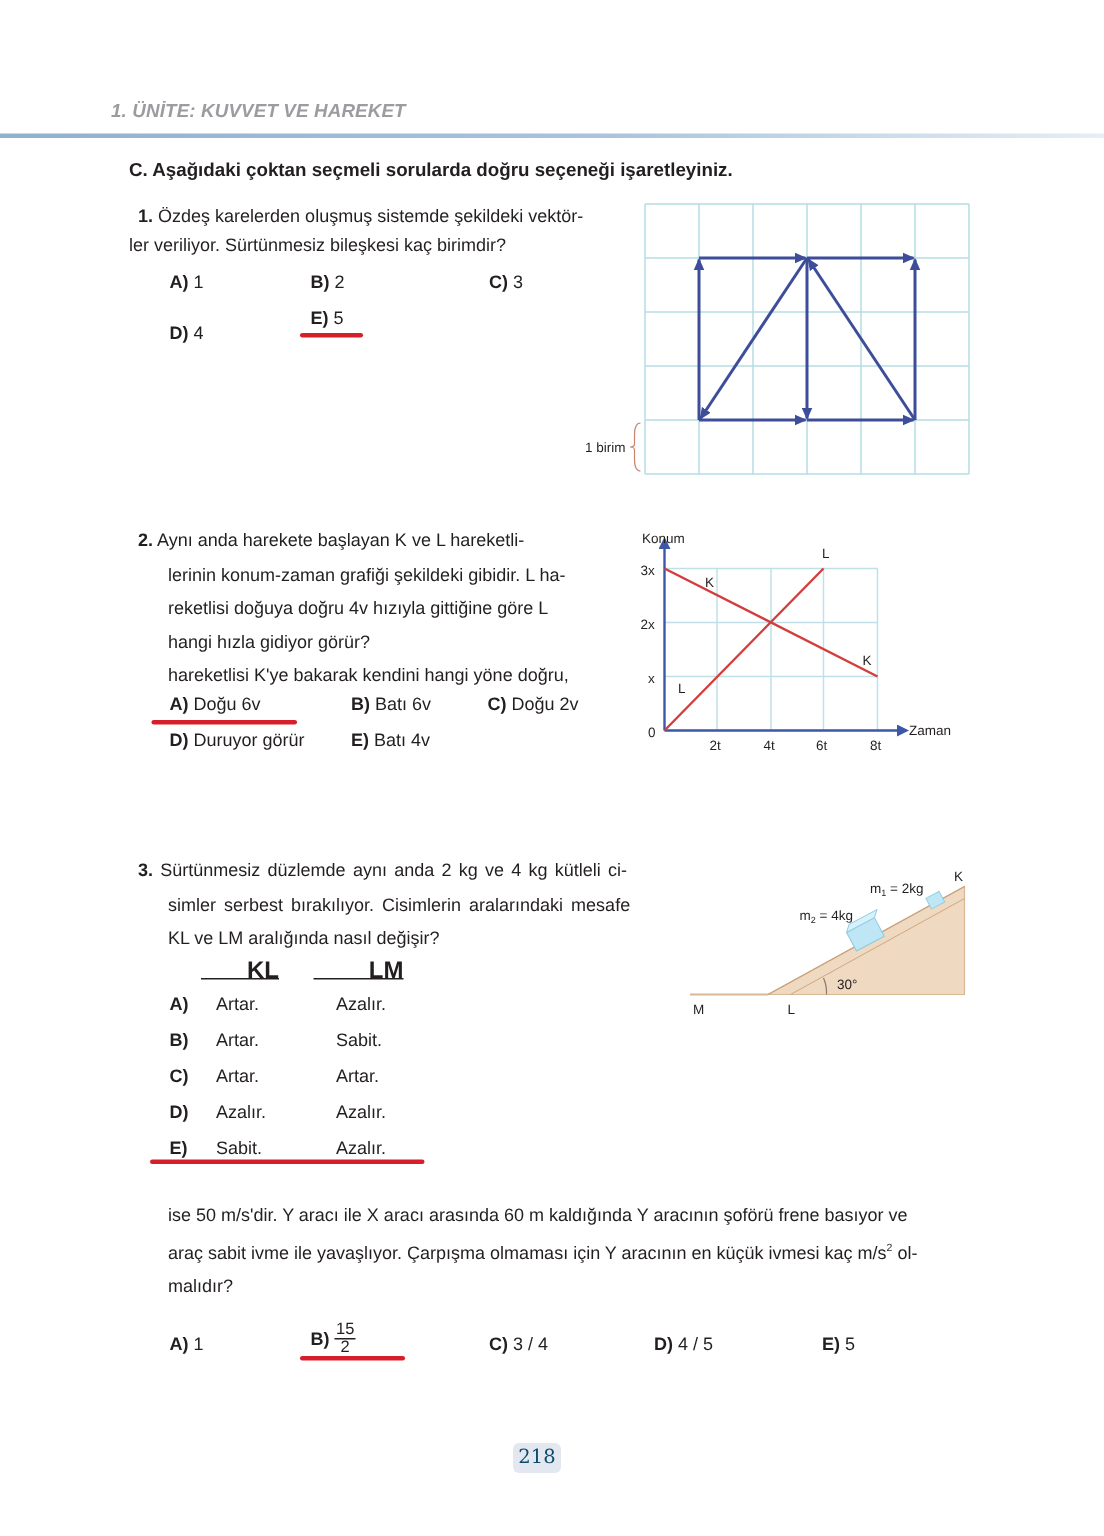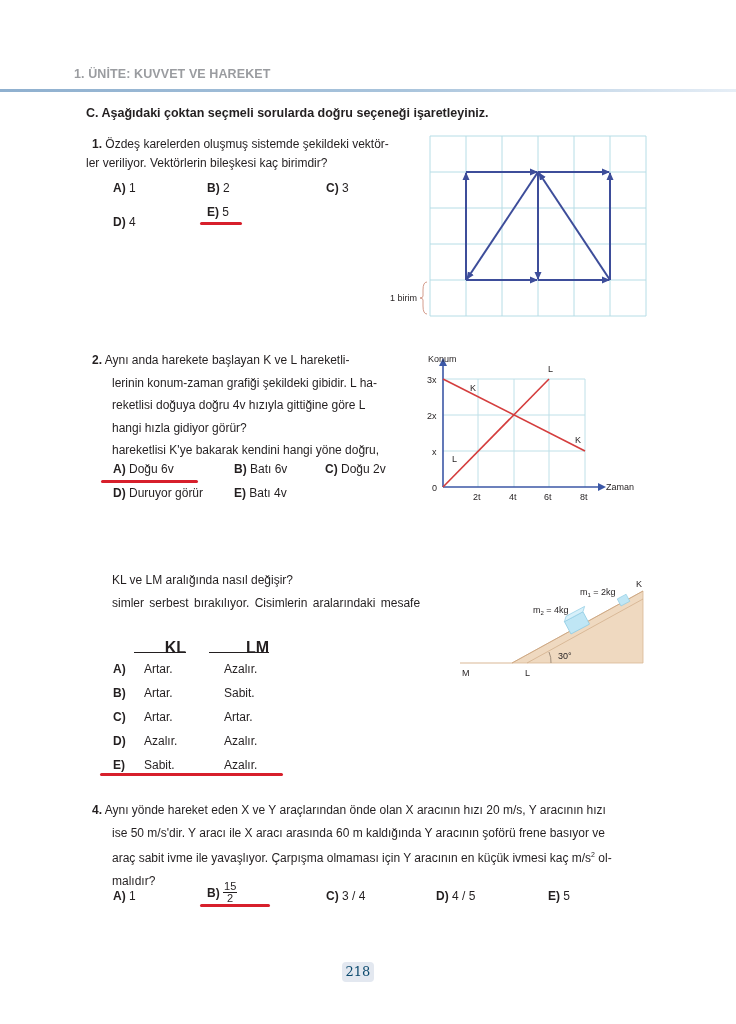--- a/index.html
+++ b/index.html
@@ -1,19 +1,19 @@
 <!DOCTYPE html>
 <html><head>
 <meta charset="utf-8">
 <style>
   html, body { margin: 0; padding: 0; background: #ffffff; }
   body { width: 736px; height: 1024px; position: relative; overflow: hidden;
          font-family: "Liberation Sans", sans-serif; color: #231f20; }
   .abs { position: absolute; }
-  .unit-title { left: 74px; top: 67px; font-size: 12.5px; font-weight: bold;
+  .unit-title { left: 74px; top: 67px; font-size: 12.5px; font-style: italic; font-weight: bold;
                 color: #9a9ca0; letter-spacing: 0.1px; }
   .header-rule { left: 0; top: 89px; width: 736px; height: 3px;
                  background: linear-gradient(to right, #8fb0cf 0%, #a9c4dc 55%, #e6eef6 100%); }
   .section-title { left: 86px; top: 106px; font-size: 12.5px; font-weight: bold; color: #231f20; }
   .qtext { font-size: 12px; line-height: 22.5px; color: #231f20; }
   .qnum { font-weight: bold; }
   .opt { font-size: 12px; color: #231f20; }
   .opt b { font-weight: bold; }
   .underline-red { height: 2.5px; background: #d71f2b; border-radius: 2px; }
   .tbl-head { font-size: 16px; font-weight: bold; text-align: right; }
@@ -32,21 +32,21 @@
 
 <div class="abs unit-title">1. ÜNİTE: KUVVET VE HAREKET</div>
 <div class="abs header-rule"></div>
 
 <div class="abs section-title">C. Aşağıdaki çoktan seçmeli sorularda doğru seçeneği işaretleyiniz.</div>
 
 <div class="abs qtext" style="left:92px; top:133px;">
   <span class="qnum">1.</span>
   <span>Özdeş karelerden oluşmuş sistemde şekildeki vektör-</span>
 </div>
-<div class="abs qtext" style="left:86px; top:152px;">ler veriliyor. Vektörlerin bileşkesi kaç birimdir?</div>
+<div class="abs qtext" style="left:86px; top:152px;">ler veriliyor. Sürtünmesiz bileşkesi kaç birimdir?</div>
 
 <div class="abs opt" style="left:113px; top:181px;"><b>A)</b> <span>1</span></div>
 <div class="abs opt" style="left:207px; top:181px;"><b>B)</b> <span>2</span></div>
 <div class="abs opt" style="left:326px; top:181px;"><b>C)</b> <span>3</span></div>
 <div class="abs opt" style="left:113px; top:205px;margin-top:10px;"><b>D)</b> <span>4</span></div>
 <div class="abs opt" style="left:207px; top:205px;"><b>E)</b> <span>5</span></div>
 <div class="abs underline-red" style="left:200px; top:222px; width:42px;"></div>
 
 <svg class="abs" style="left:380px; top:130px;" width="280" height="192" viewBox="380 130 280 192">
   <defs>
@@ -130,22 +130,23 @@
     <text x="544" y="500">6t</text>
     <text x="580" y="500">8t</text>
     <text x="470" y="391">K</text>
     <text x="575" y="443">K</text>
     <text x="548" y="372">L</text>
     <text x="452" y="462">L</text>
   </g>
 </svg>
 
 <div class="abs qtext" style="left:92px; top:569px;">
+  <div style="white-space:nowrap; word-spacing:1.5px;"><span class="qnum">3.</span> <span>Sürtünmesiz düzlemde aynı anda 2 kg ve 4 kg kütleli ci-</span></div>
+  <div style="padding-left:20px; white-space:nowrap; word-spacing:2px;">simler serbest bırakılıyor. Cisimlerin aralarındaki mesafe</div>
   <div style="padding-left:20px; white-space:nowrap;">KL ve LM aralığında nasıl değişir?</div>
-  <div style="padding-left:20px; white-space:nowrap; word-spacing:2px;">simler serbest bırakılıyor. Cisimlerin aralarındaki mesafe</div>
 </div>
 
 <div class="abs tbl-head" style="left:134px; top:639px; width:52px;">KL</div>
 <div class="abs tbl-head-rule" style="left:134px; top:652px; width:52px;"></div>
 <div class="abs tbl-head" style="left:209px; top:639px; width:60px;">LM</div>
 <div class="abs tbl-head-rule" style="left:209px; top:652px; width:60px;"></div>
 
 <div class="abs" style="left:113px; top:662px; width:200px;">
   <b class="cell abs" style="left:0;">A)</b>
   <span class="cell abs" style="left:31px;">Artar.</span>
@@ -190,21 +191,20 @@
     <text x="580" y="595"><tspan>m</tspan><tspan font-size="6" dy="2">1</tspan><tspan dy="-2"> = 2kg</tspan></text>
     <text x="533" y="613"><tspan>m</tspan><tspan font-size="6" dy="2">2</tspan><tspan dy="-2"> = 4kg</tspan></text>
     <text x="558" y="659">30°</text>
     <text x="636" y="587">K</text>
     <text x="525" y="676">L</text>
     <text x="462" y="676">M</text>
   </g>
 </svg>
 
 <div class="abs qtext" style="left:92px; top:799px;">
-  <div style="white-space:nowrap;"><span class="qnum">4.</span> <span>Aynı yönde hareket eden X ve Y araçlarından önde olan X aracının hızı 20 m/s, Y aracının hızı</span></div>
   <div style="padding-left:20px; white-space:nowrap;">ise 50 m/s'dir. Y aracı ile X aracı arasında 60 m kaldığında Y aracının şoförü frene basıyor ve</div>
   <div style="padding-left:20px; white-space:nowrap;"><span>araç sabit ivme ile yavaşlıyor. Çarpışma olmaması için Y aracının en küçük ivmesi kaç m/s</span><sup>2</sup><span> ol-</span></div>
   <div style="padding-left:20px; white-space:nowrap;">malıdır?</div>
 </div>
 
 <div class="abs opt" style="left:113px; top:889px;"><b>A)</b> <span>1</span></div>
 <div class="abs opt" style="left:207px; top:881px;"><b style="vertical-align:middle;">B)</b> <span class="frac"><span class="num">15</span><span class="den">2</span></span></div>
 <div class="abs underline-red" style="left:200px; top:904px; width:70px;"></div>
 <div class="abs opt" style="left:326px; top:889px;"><b>C)</b> <span>3 / 4</span></div>
 <div class="abs opt" style="left:436px; top:889px;"><b>D)</b> <span>4 / 5</span></div>

